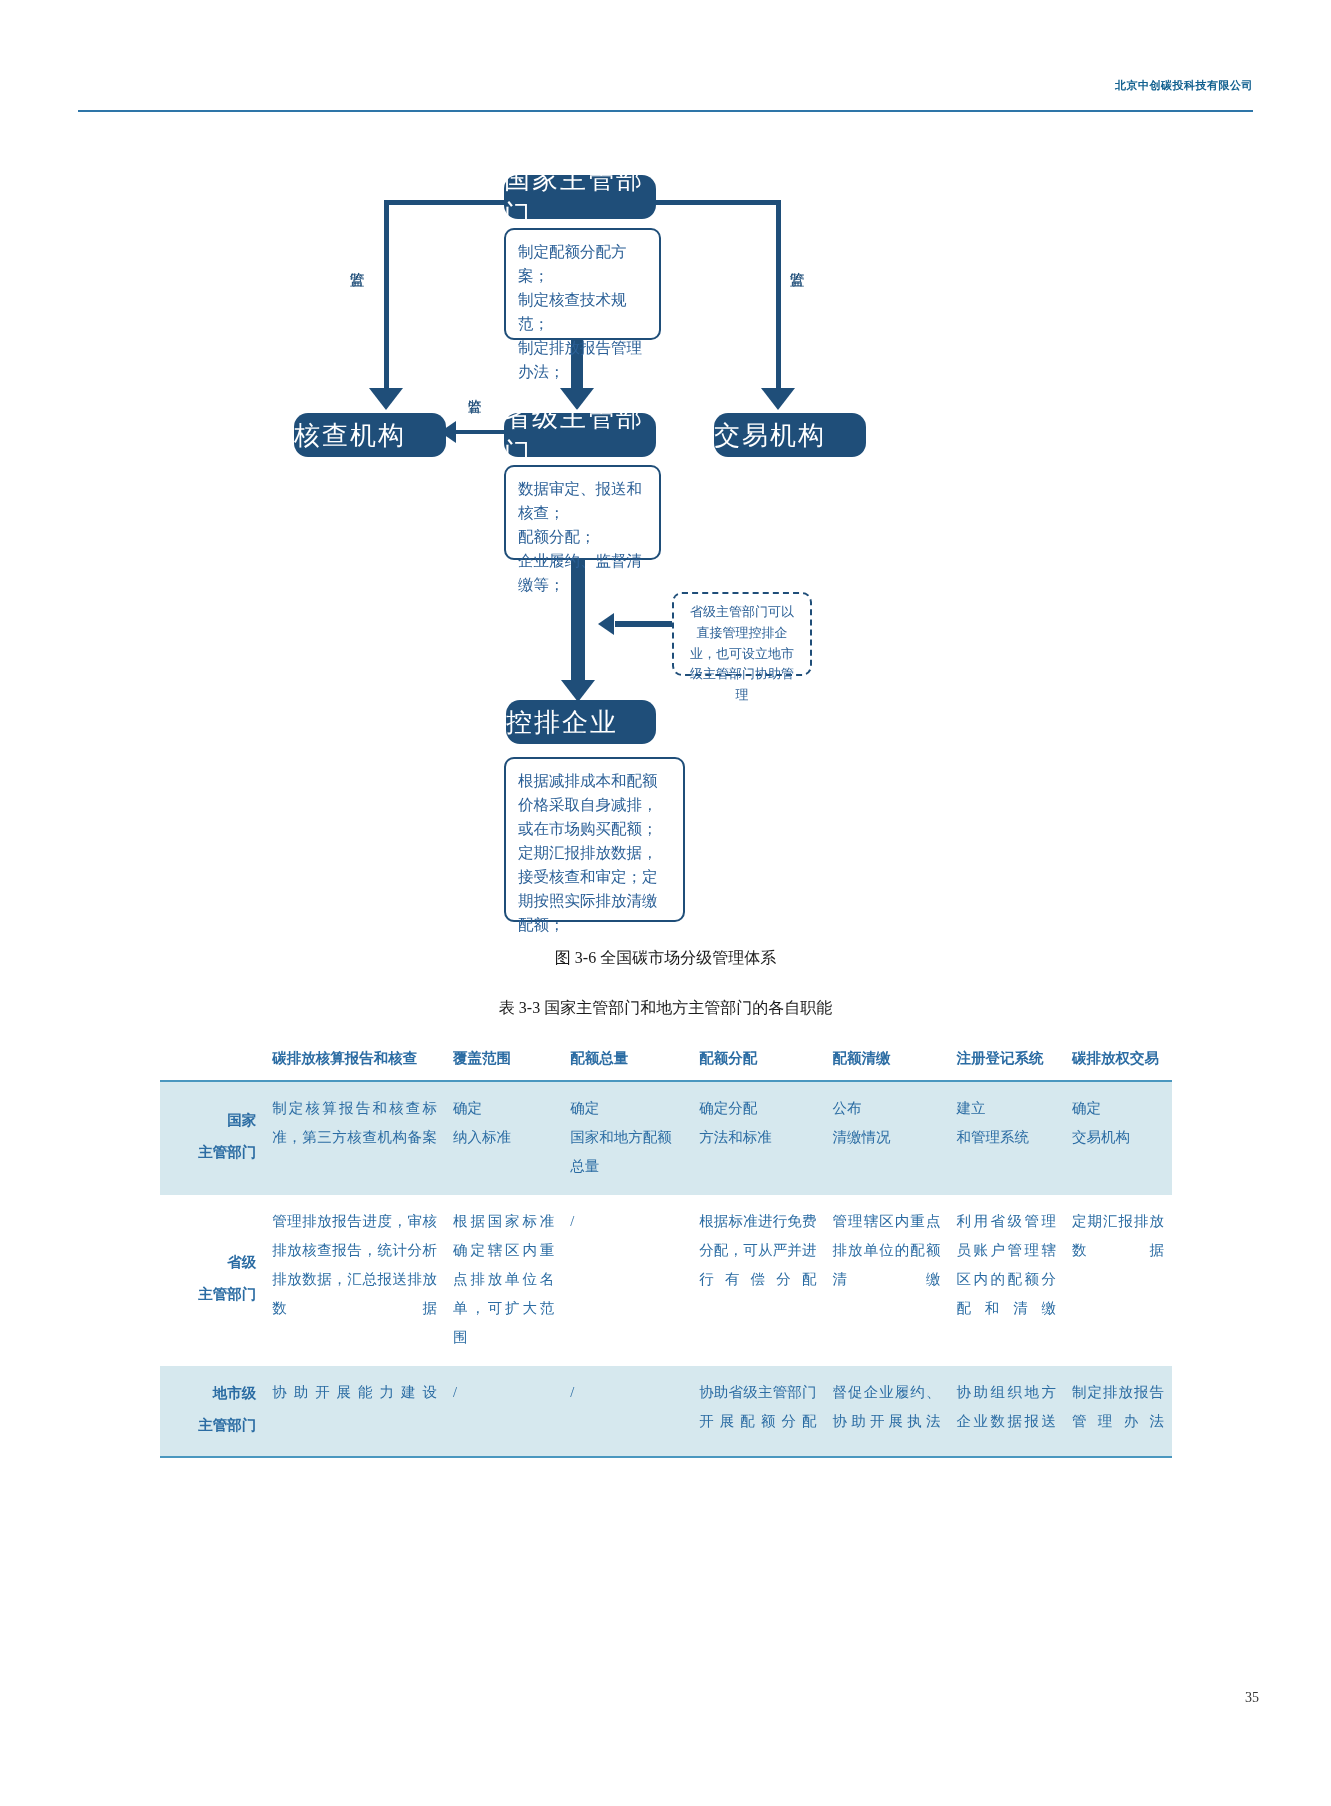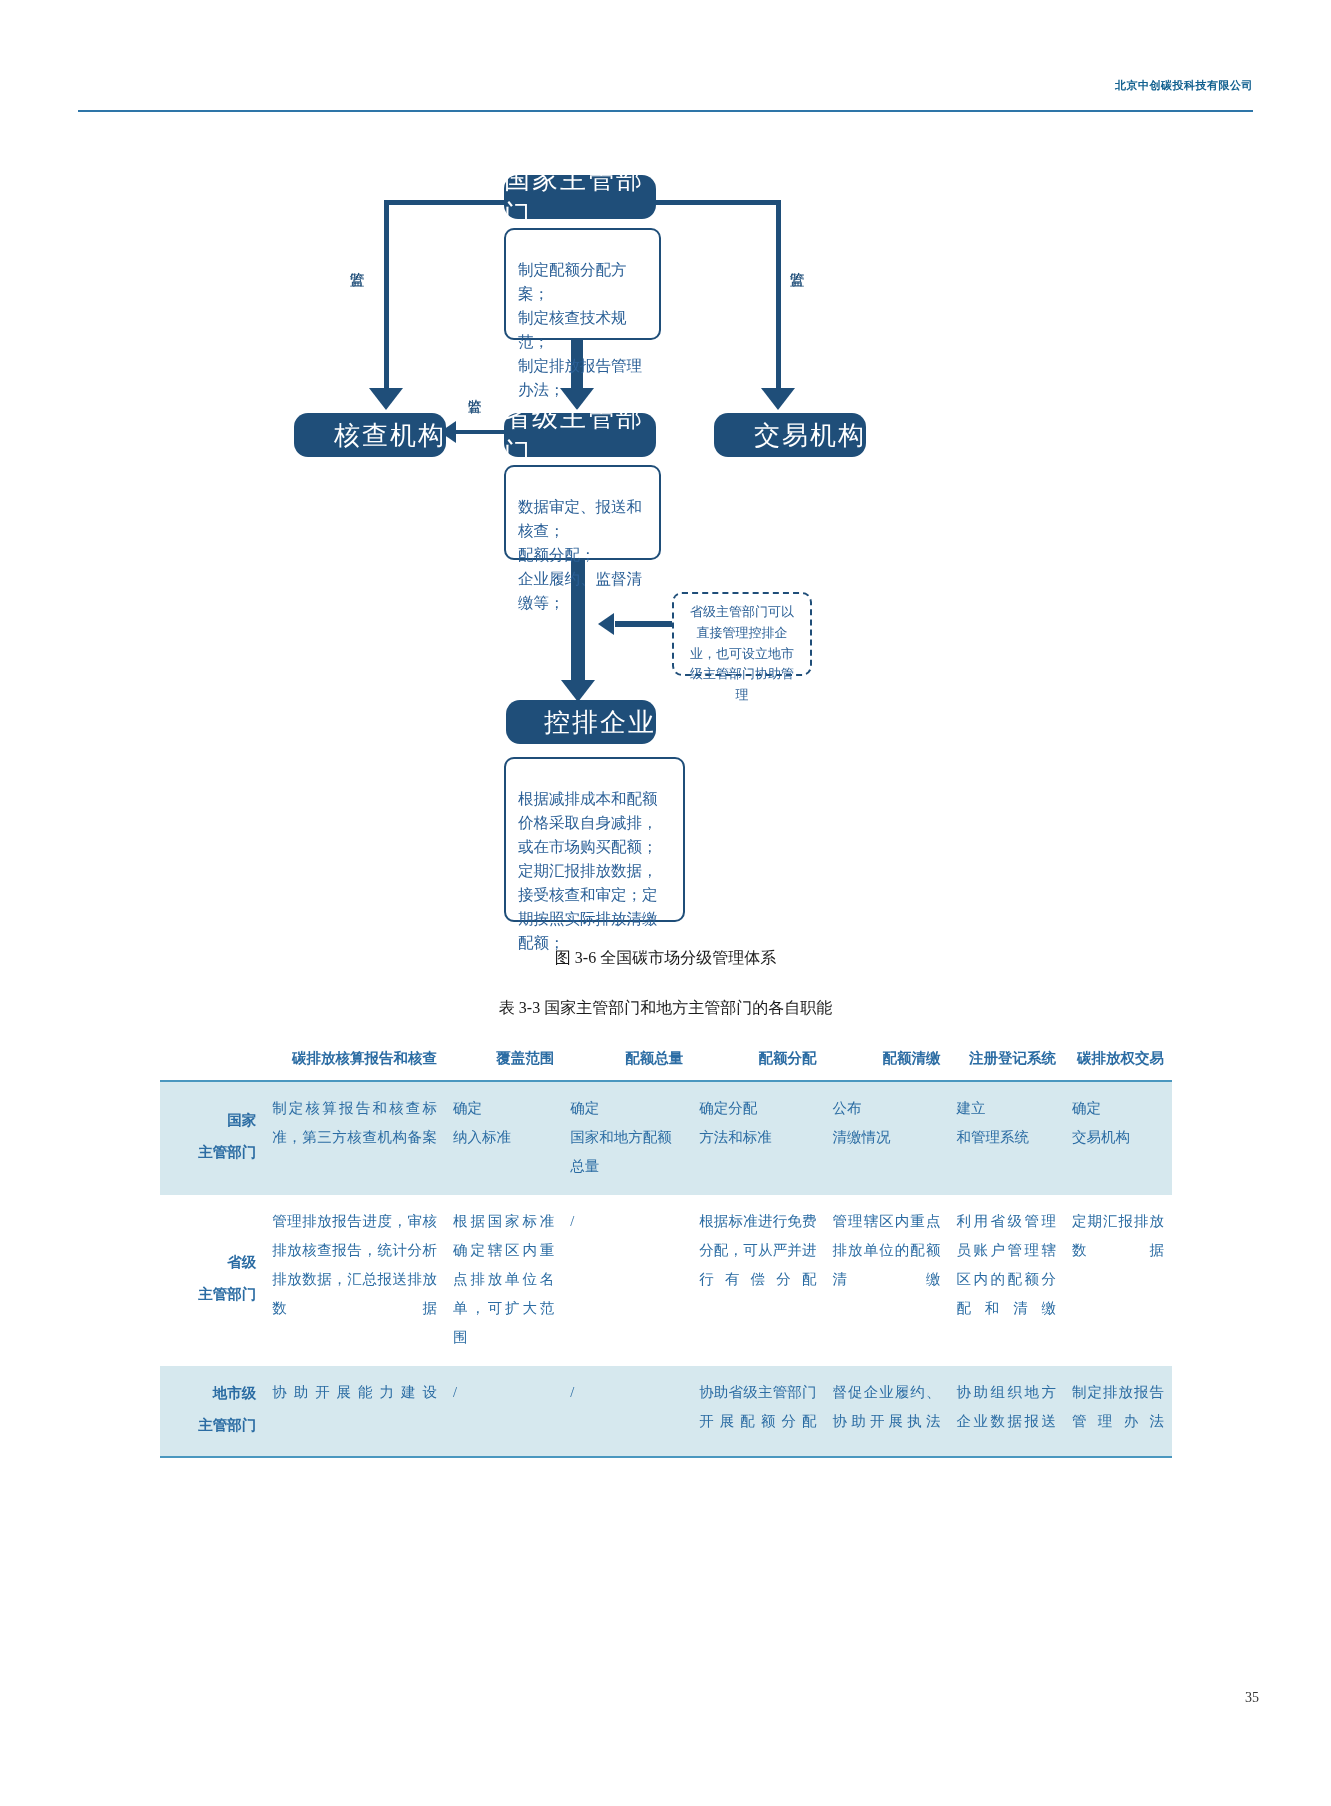--- a/index.html
+++ b/index.html
@@ -52,36 +52,36 @@
     height: 810px;
   }
 
   .node {
     position: absolute;
     background: #1f4e79;
     color: #ffffff;
     border-radius: 14px;
     display: flex;
     align-items: center;
-    justify-content: flex-end;
+    justify-content: flex-start;
     font-size: 26px;
     letter-spacing: 2px;
     font-family: "DejaVu Sans", sans-serif;
     z-index: 5;
   }
 
   .textbox {
     position: absolute;
     border: 2px solid #1f4e79;
     border-radius: 10px;
     background: #ffffff;
     color: #2a5f96;
     font-size: 15.5px;
     line-height: 1.55;
-    padding: 28px 12px 8px 12px;
+    padding: 10px 12px 8px 12px;
     box-sizing: border-box;
     white-space: pre-line;
     font-family: "DejaVu Sans", sans-serif;
     z-index: 4;
   }
 
   .dashedbox {
     position: absolute;
     border: 2px dashed #1f4e79;
     border-radius: 10px;
@@ -145,21 +145,21 @@
     top: 1042px;
     width: 1012px;
     border-collapse: collapse;
     font-family: "Liberation Serif", serif;
     font-size: 14.5px;
     color: #2b6ca3;
   }
   #func-table thead th {
     font-weight: bold;
     color: #2b6ca3;
-    text-align: right;
+    text-align: left;
     vertical-align: bottom;
     padding: 6px 8px 10px 8px;
     border-bottom: 2.5px solid #4a97bf;
     line-height: 1.5;
     margin-left: 8px;
   }
   #func-table thead th.corner { border-bottom: 2.5px solid #4a97bf; }
   #func-table tbody td {
     vertical-align: top;
     padding: 12px 8px 14px 8px;

